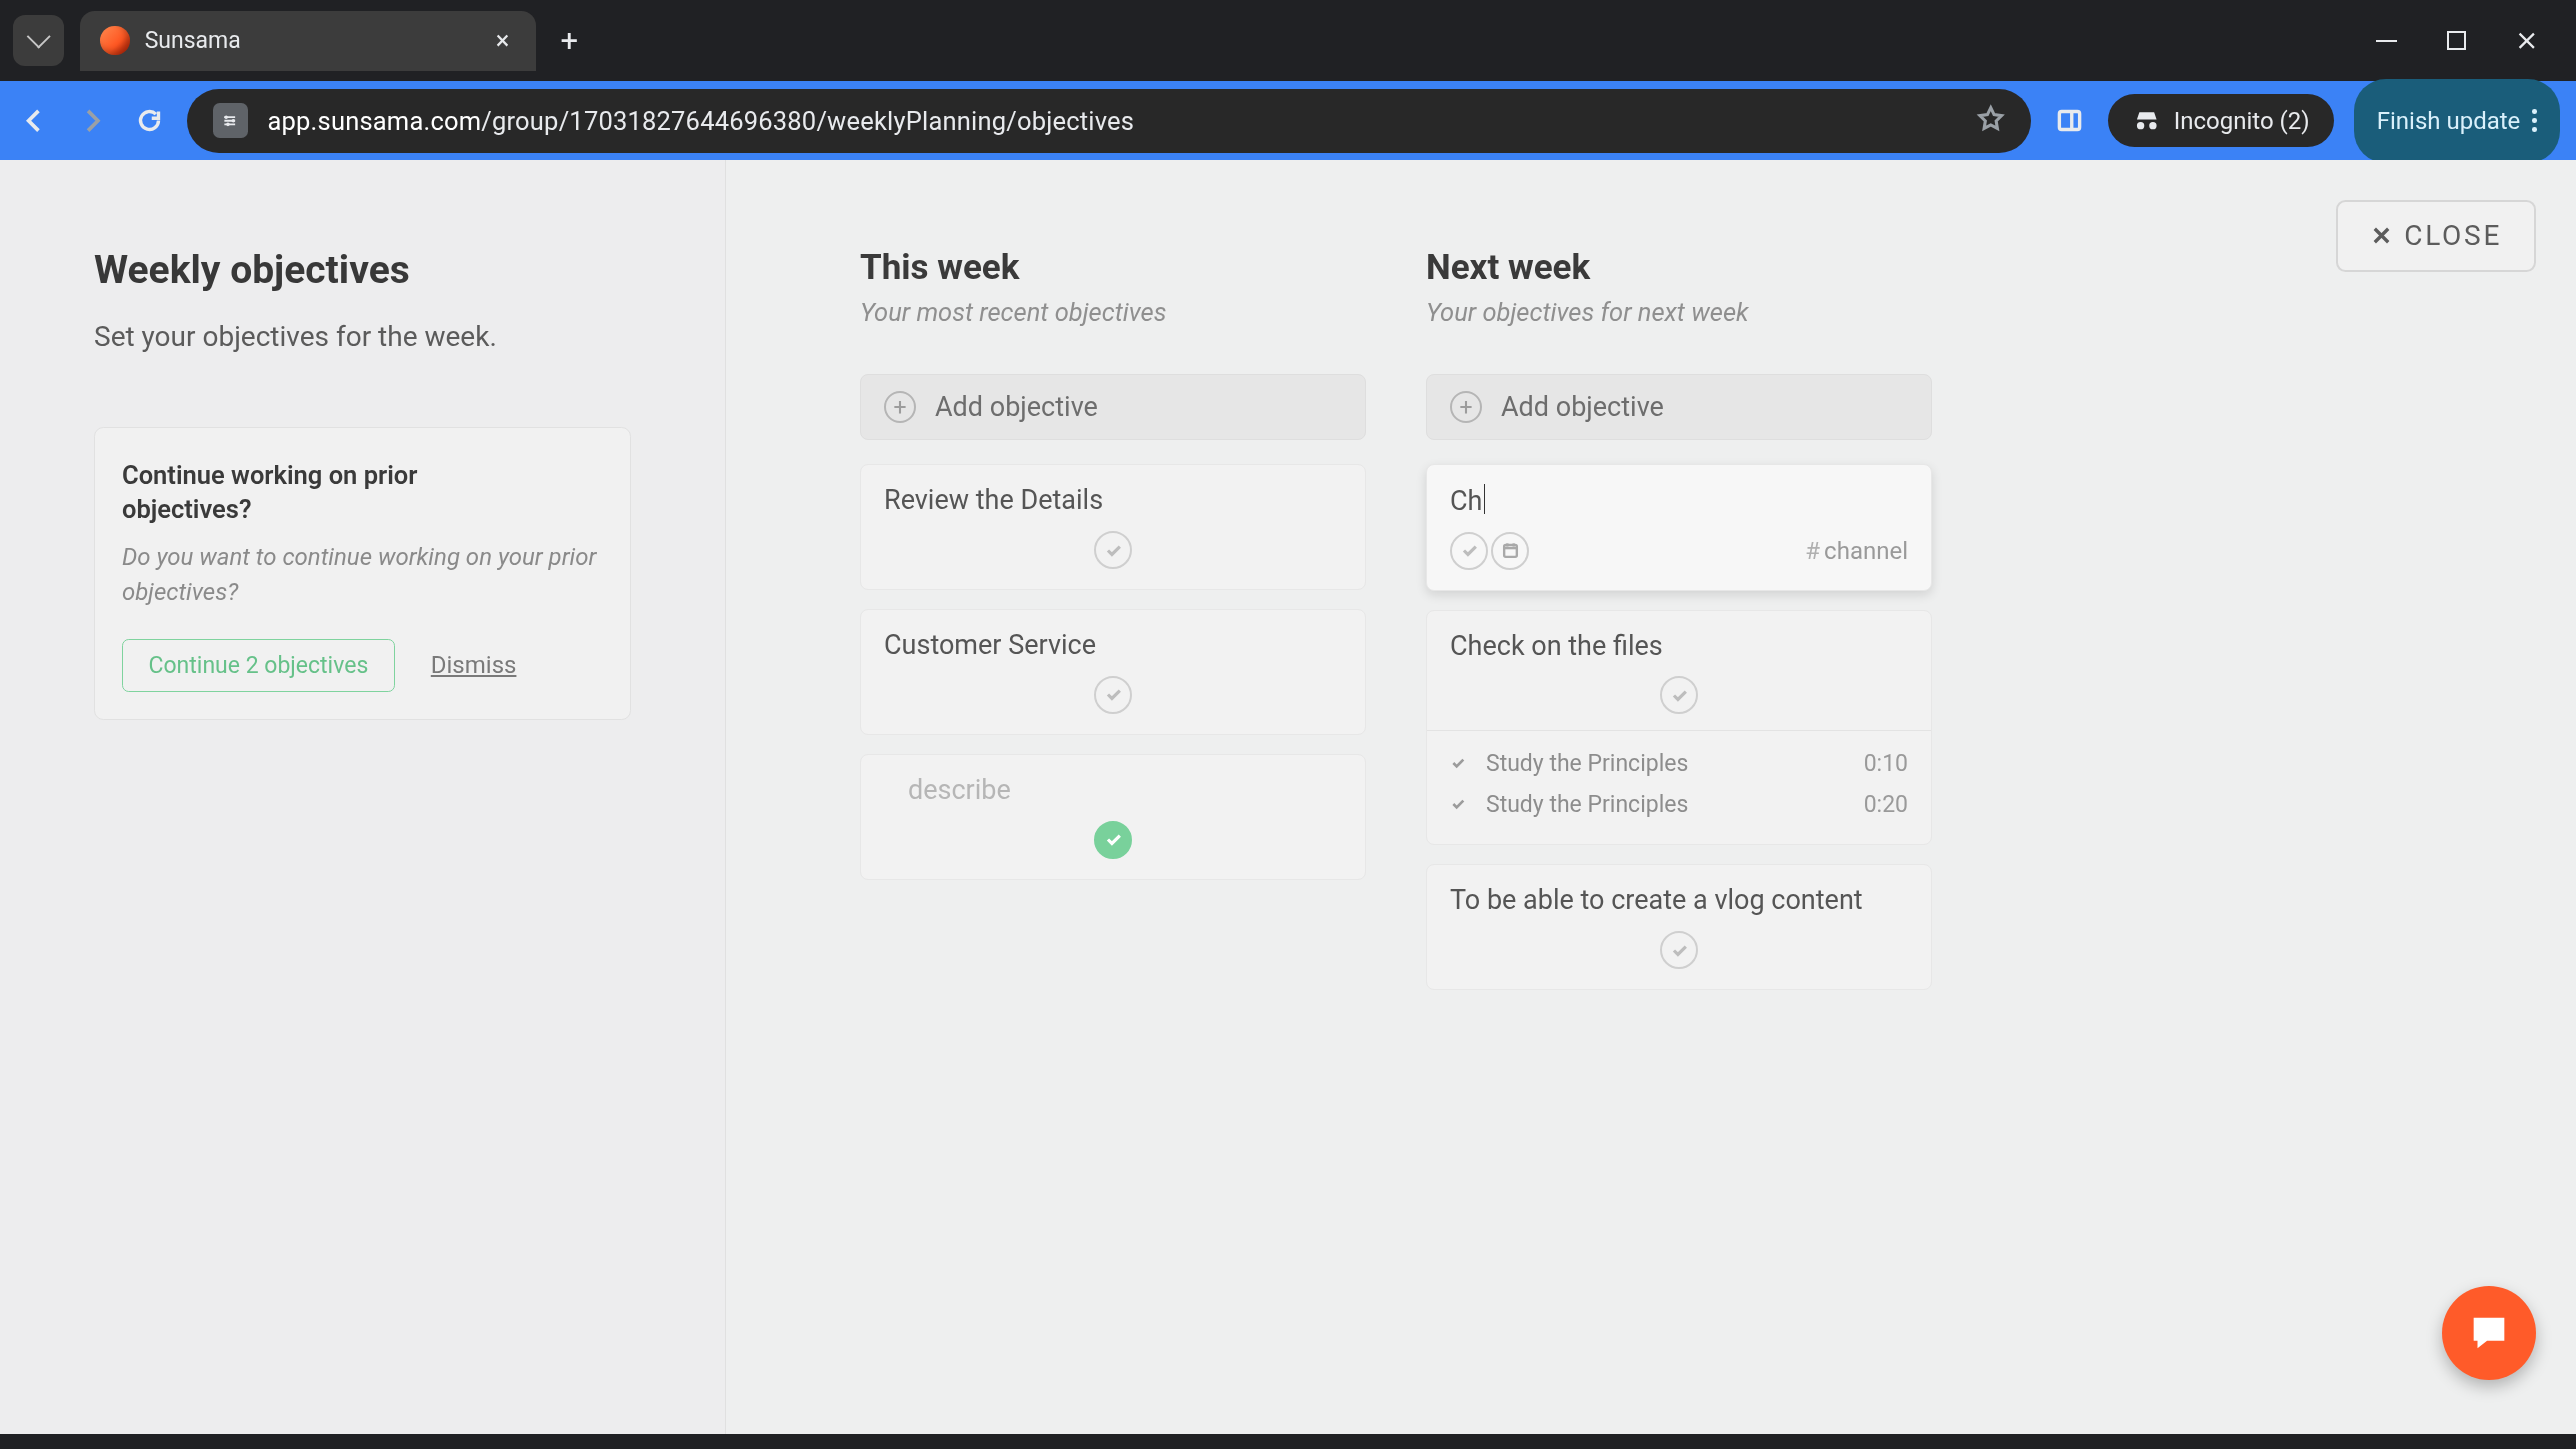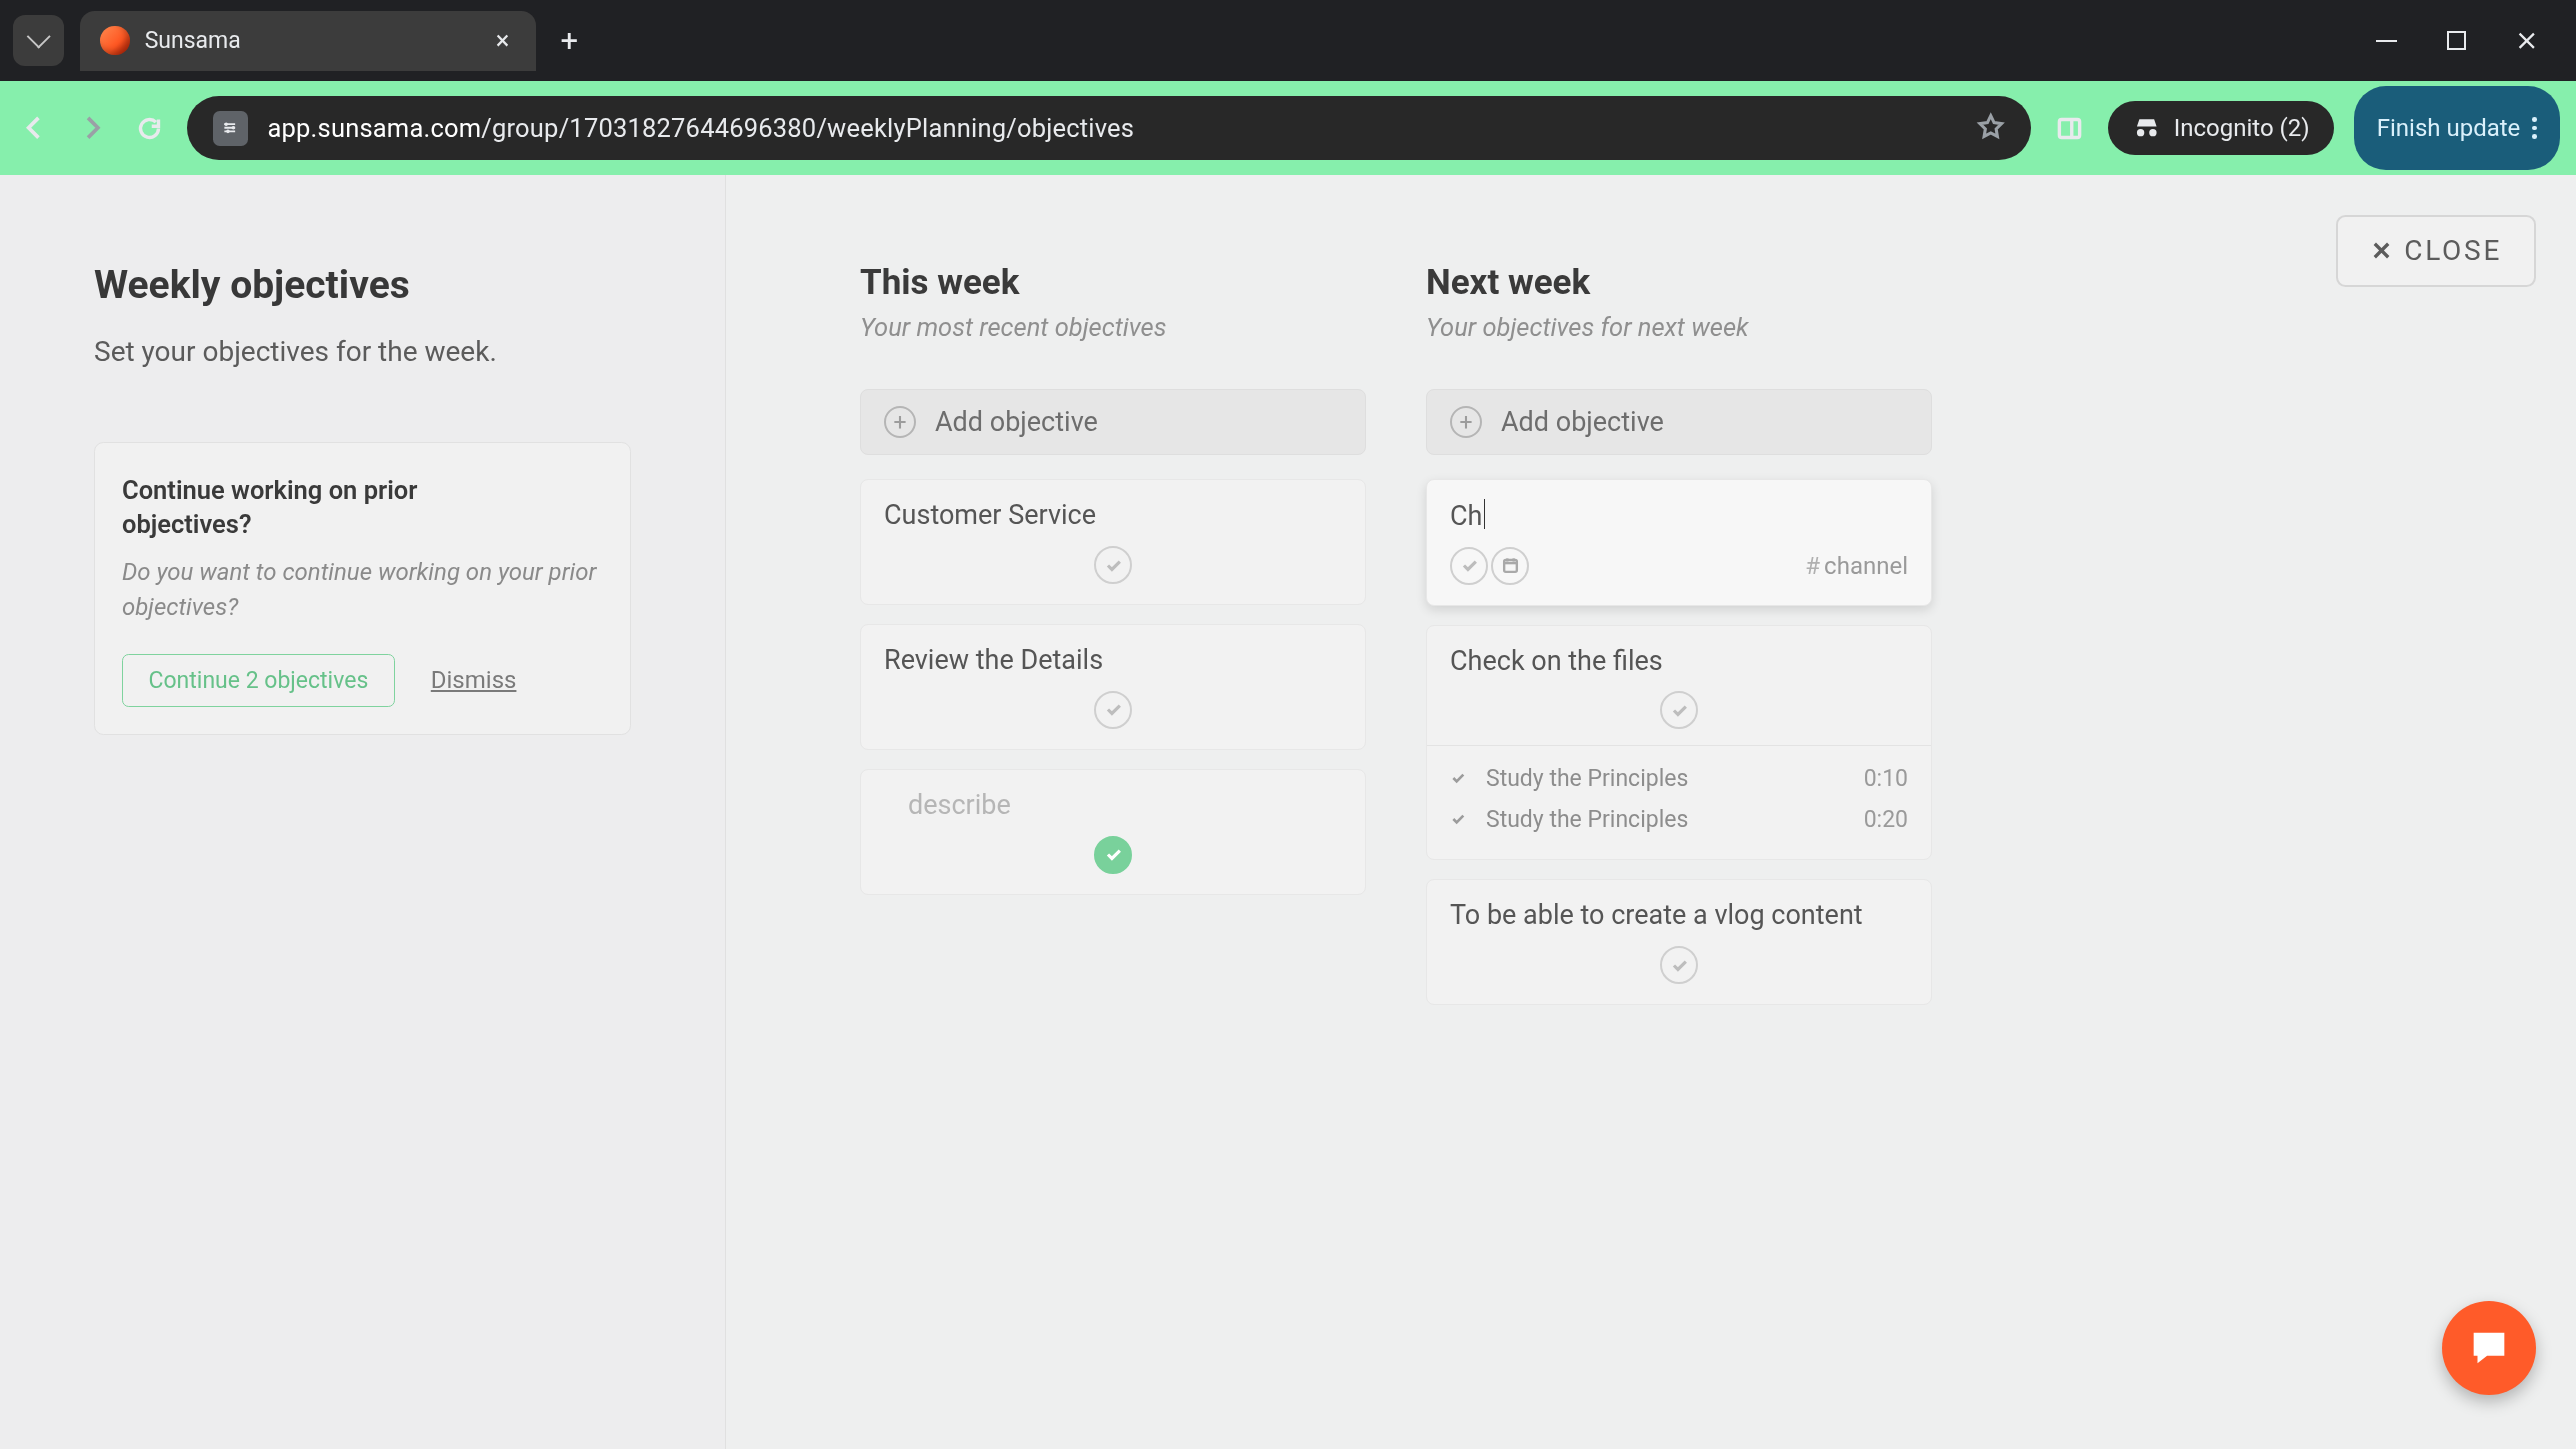--- a/index.html
+++ b/index.html
@@ -52,22 +52,22 @@
   padding-right: 36px;
   color: #e8eaed;
   font-size: 24px;
 }
 .win-controls span { display:inline-flex; width:27px; height:27px; align-items:center; justify-content:center; }
 .win-min { border-bottom:2px solid #e8eaed; width:21.5px; height:0; align-self:center; }
 .win-max { border:2px solid #e8eaed; width:19px; height:19px; }
 .win-x svg { width:21.5px; height:21.5px; }
 
 .chrome-bar {
-  height: 94px;
-  background: #86efac;
+  height: 79px;
+  background: #3b82f6;
   display: flex; align-items: center;
   padding: 0 16px;
   gap: 19px;
 }
 .nav-btn { width:38px; height:38px; display:flex; align-items:center; justify-content:center; color:#9aa0a6; }
 .nav-btn.enabled { color:#e8eaed; }
 .nav-btn svg { width:29.5px; height:29.5px; stroke:currentColor; fill:none; stroke-width:3; }
 .reload svg { width:27px; height:27px; }
 
 .omnibox {
@@ -343,32 +343,32 @@
       <div class="col">
         <div class="col-title">This week</div>
         <div class="col-sub">Your most recent objectives</div>
 
         <div class="add-row">
           <div class="plus-circ">+</div>
           <div class="add-label">Add objective</div>
         </div>
 
         <div class="obj-card">
+          <div class="obj-title">Review the Details</div>
+          <div class="obj-row">
+            <div class="check-circ">
+              <svg viewBox="0 0 24 24">
+                  <path d="M5 12l5 5L20 7"></path>
+                </svg>
+            </div>
+          </div>
+        </div>
+
+        <div class="obj-card">
           <div class="obj-title">Customer Service</div>
-          <div class="obj-row">
-            <div class="check-circ">
-              <svg viewBox="0 0 24 24">
-                  <path d="M5 12l5 5L20 7"></path>
-                </svg>
-            </div>
-          </div>
-        </div>
-
-        <div class="obj-card">
-          <div class="obj-title">Review the Details</div>
           <div class="obj-row">
             <div class="check-circ">
               <svg viewBox="0 0 24 24">
                   <path d="M5 12l5 5L20 7"></path>
                 </svg>
             </div>
           </div>
         </div>
 
         <div class="obj-card faded">

